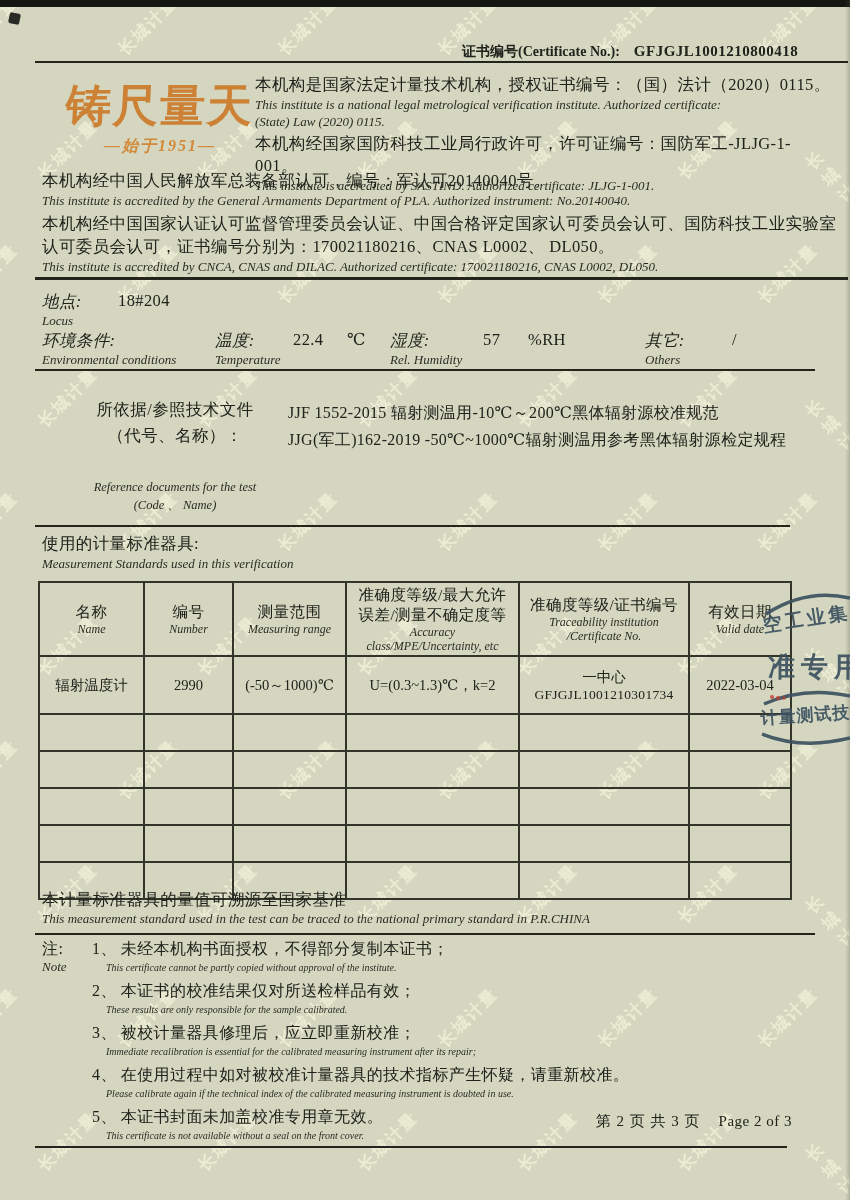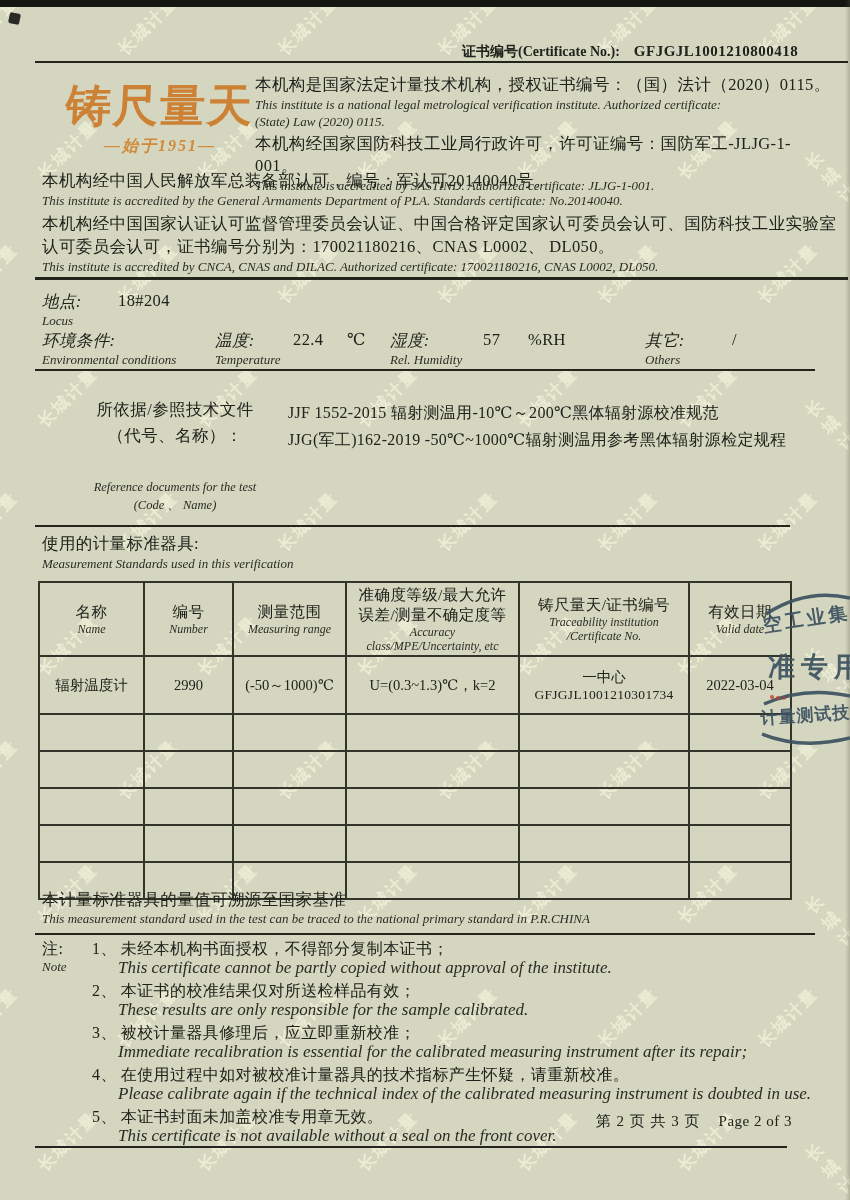--- a/index.html
+++ b/index.html
@@ -52,21 +52,21 @@
   tr.data{height:58px;}
   tr.empty{height:37px;}
   .trace-sub{font-size:13.5px;letter-spacing:.3px;}
   
   .notes{position:absolute;left:42px;top:938px;width:770px;}
   .note-row{display:flex;}
   .note-gutter{width:50px;flex:0 0 50px;}
   .note-items{flex:1;}
   .note-cn{font-size:16px;line-height:21px;letter-spacing:.4px;}
   .note-cn .num{margin-right:4px;}
-  .note-en{font-size:17px;line-height:17px;margin-left:26px;margin-bottom:4px;}
+  .note-en{font-size:10px;line-height:17px;margin-left:14px;margin-bottom:4px;}
   
   .footer-text{position:absolute;right:58px;top:1112px;font-size:15px;letter-spacing:1px;white-space:nowrap;}
   .footer-text .en-part{font-style:normal;margin-left:18px;letter-spacing:.5px;}
   
   .stamp{position:absolute;left:760px;top:584px;width:90px;height:172px;opacity:.92;}
   .red-mark{position:absolute;left:770px;top:695px;width:4px;height:4px;border-radius:50%;background:#bf3a2c;box-shadow:6px 1px 0 #bf3a2c,12px 1px 0 rgba(191,58,44,.7);opacity:.8;}
 </style>
 </head>
 <body>
 
@@ -152,21 +152,21 @@
   <div class="intro-right">
     <div class="cn">本机构是国家法定计量技术机构，授权证书编号：（国）法计（2020）0115。</div>
     <div class="en">This institute is a national legal metrological verification institute.  Authorized certificate:</div>
     <div class="en">(State) Law (2020) 0115.</div>
     <div class="cn" style="margin-top:3px;">本机构经国家国防科技工业局行政许可，许可证编号：国防军工-JLJG-1-001。</div>
     <div class="en">This institute is accredited by SASTIND. Authorized certificate: JLJG-1-001.</div>
   </div>
 
   <div class="intro-full">
     <div class="cn">本机构经中国人民解放军总装备部认可，编号：军认可20140040号。</div>
-    <div class="en">This institute is accredited by the General Armaments Department of PLA. Standards certificate: No.20140040.</div>
+    <div class="en">This institute is accredited by the General Armaments Department of PLA. Authorized instrument: No.20140040.</div>
     <div class="cn" style="margin-top:3px;line-height:23px;">本机构经中国国家认证认可监督管理委员会认证、中国合格评定国家认可委员会认可、国防科技工业实验室认可委员会认可，证书编号分别为：170021180216、CNAS L0002、 DL050。</div>
     <div class="en">This institute is accredited by CNCA, CNAS and DILAC. Authorized certificate: 170021180216, CNAS L0002, DL050.</div>
   </div>
 
   <div class="hline" style="left:35px;top:277px;width:813px;height:3px;"></div>
 
   <span class="abs cn lbl" style="left:42px;top:291px;">地点:</span>
   <span class="abs cn" style="left:118px;top:291px;">18#204</span>
   <span class="abs en" style="left:42px;top:313px;">Locus</span>
 
@@ -225,21 +225,21 @@
           </th>
       <th>
             <span class="cn">测量范围</span>
             <span class="en">Measuring range</span>
           </th>
       <th>
             <span class="cn">准确度等级/最大允许误差/测量不确定度等</span>
             <span class="en">Accuracy class/MPE/Uncertainty, etc</span>
           </th>
       <th>
-            <span class="cn">铸尺量天/证书编号</span>
+            <span class="cn">准确度等级/证书编号</span>
             <span class="en">Traceability institution /Certificate No.</span>
           </th>
       <th>
             <span class="cn">有效日期</span>
             <span class="en">Valid date</span>
           </th>
     </tr>
     <tr class="data">
       <td>辐射温度计</td>
       <td>2990</td>

